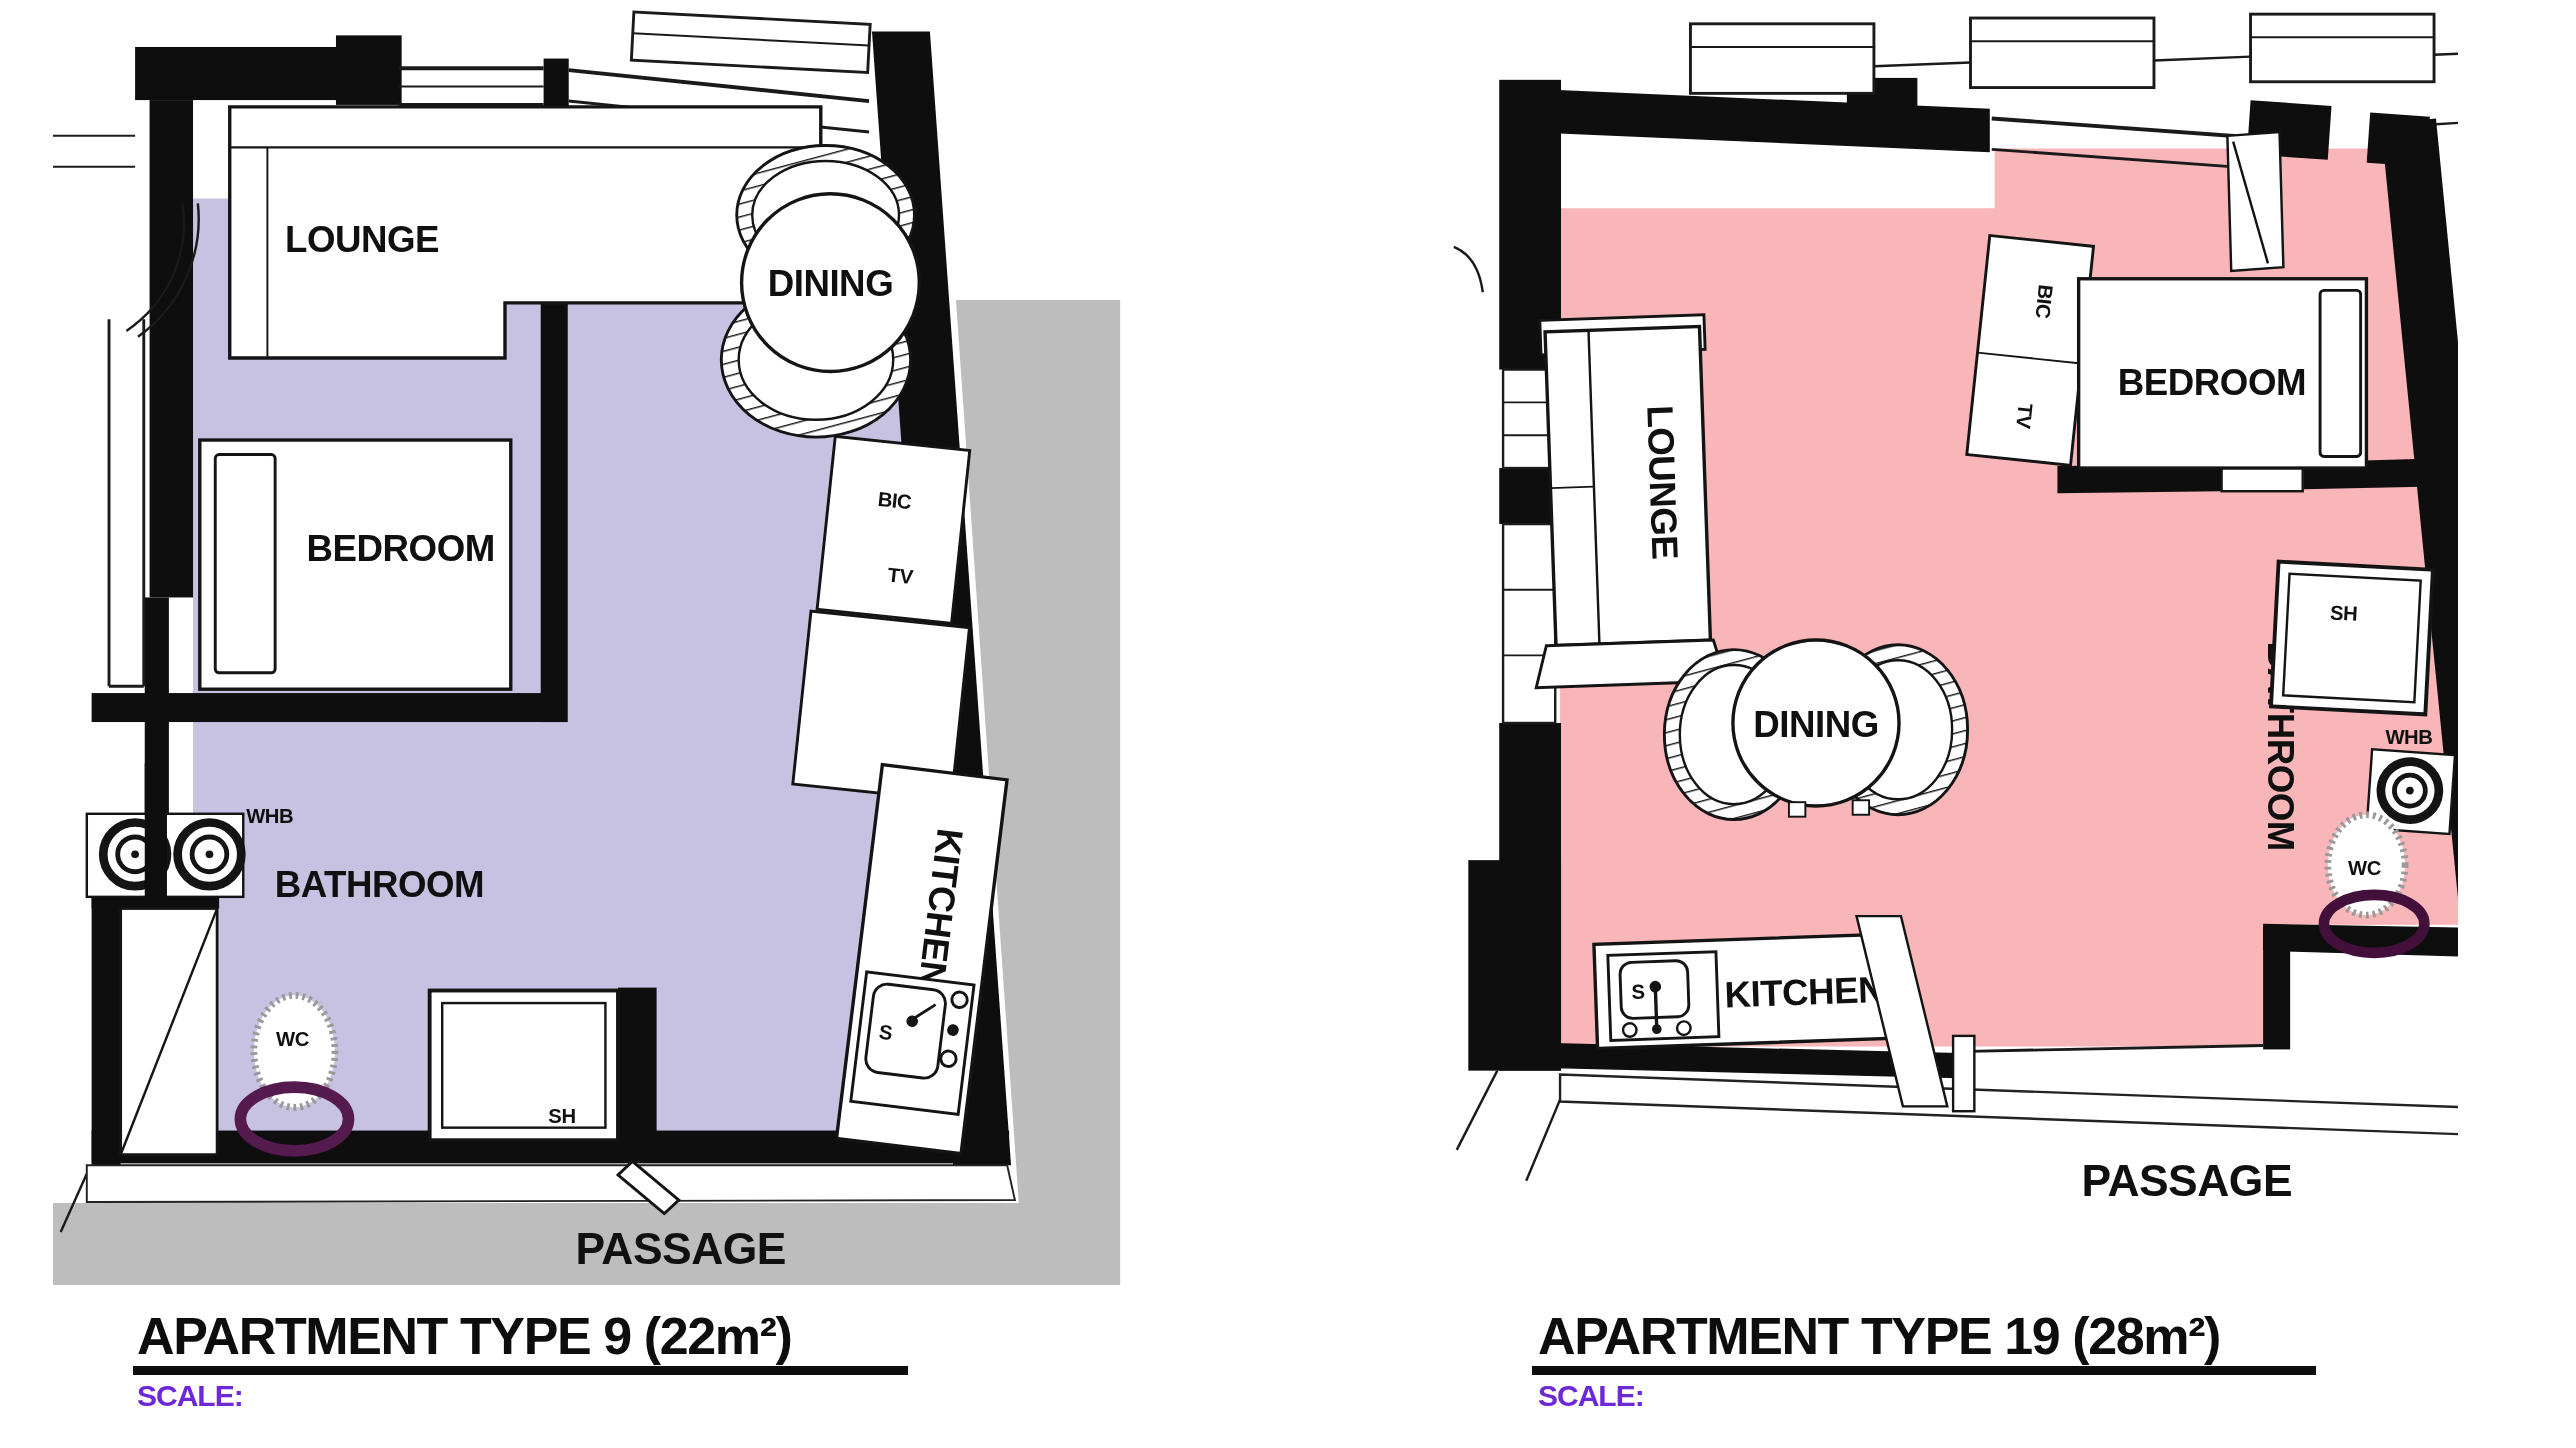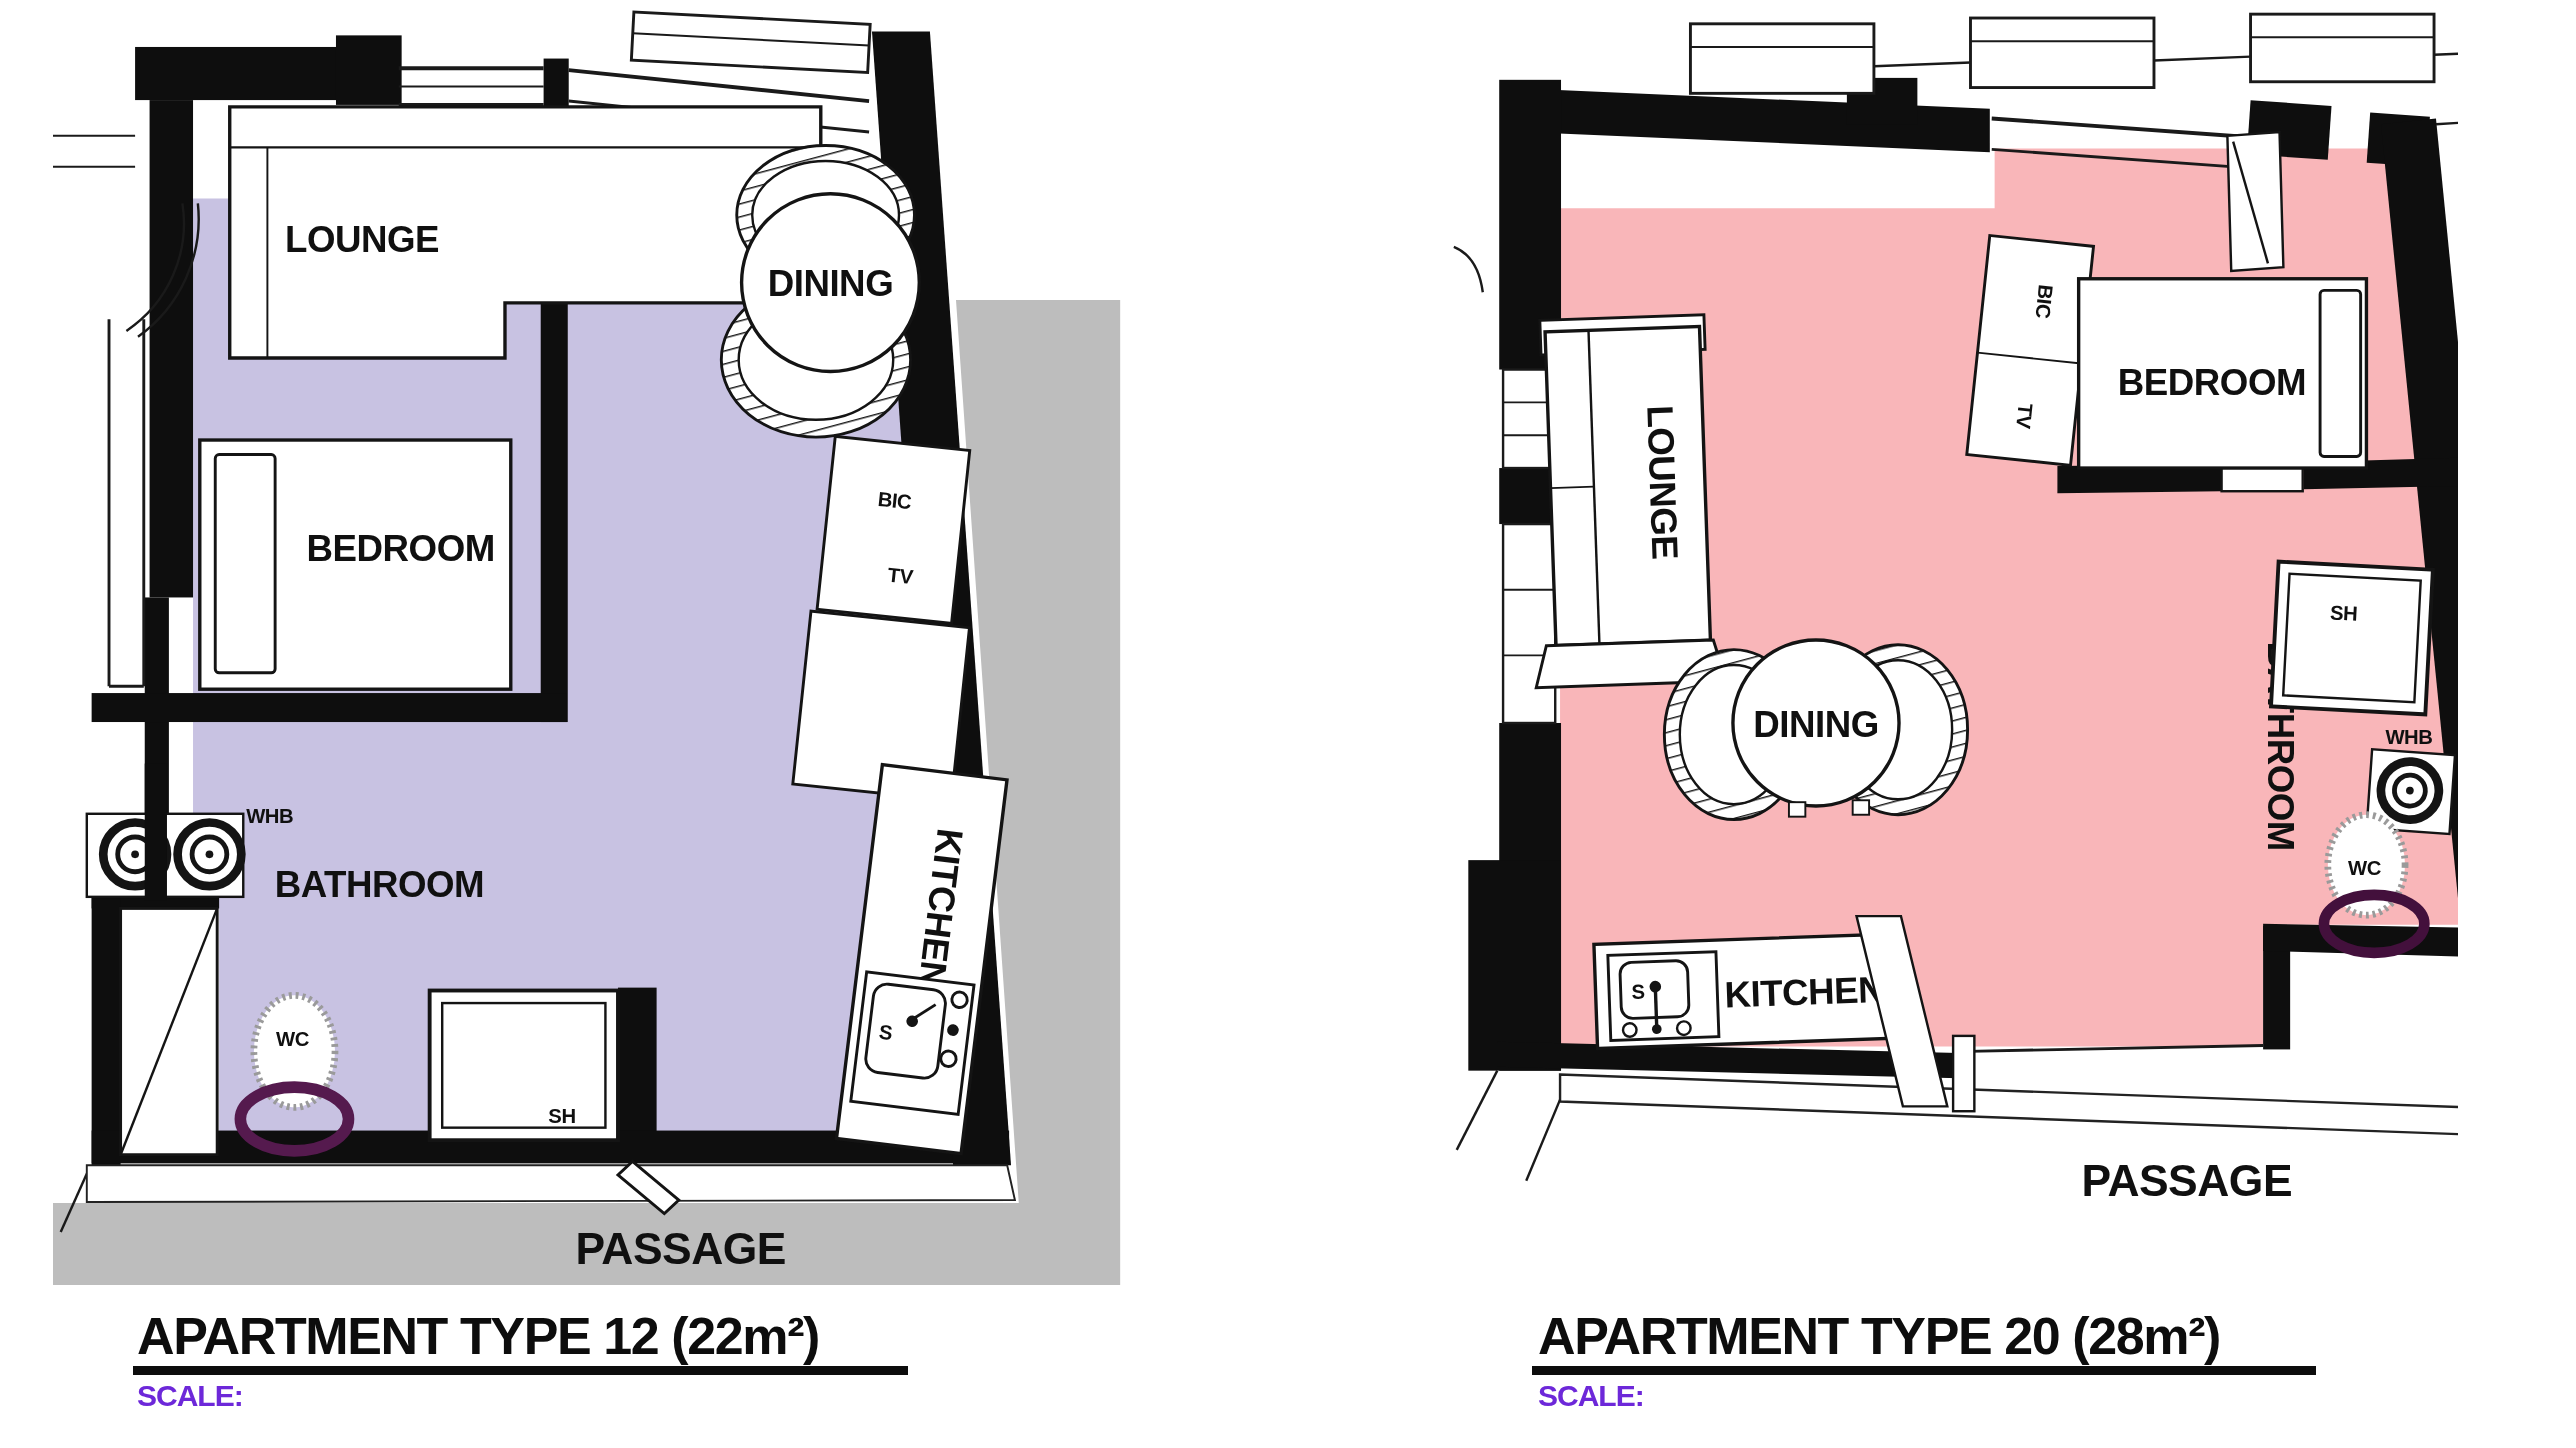--- a/index.html
+++ b/index.html
@@ -284,22 +284,22 @@
       <circle cx="186" cy="1052" r="7" fill="none" stroke="#141414" stroke-width="2.5"></circle>
       <circle cx="214" cy="1052" r="5" fill="#141414"></circle>
       <circle cx="242" cy="1052" r="7" fill="none" stroke="#141414" stroke-width="2.5"></circle>
       <text class="room-label" x="368" y="1032" text-anchor="middle" font-size="34">KITCHEN</text>
     </g>
     <polygon points="422,938 468,938 516,1135 470,1135" fill="#ffffff" stroke="#141414" stroke-width="2.5"></polygon>
 
     <text class="passage-label" x="764" y="1228" text-anchor="middle" font-size="44">PASSAGE</text>
   </svg>
 
-  <div class="title" style="left:137px;top:1306px;">APARTMENT TYPE 12 (22m²)</div>
+  <div class="title" style="left:137px;top:1306px;">APARTMENT TYPE 9 (22m²)</div>
   <div class="title-rule" style="left:133px;top:1366px;width:775px;"></div>
   <div class="scale" style="left:137px;top:1379px;">SCALE:</div>
 
-  <div class="title" style="left:1538px;top:1306px;">APARTMENT TYPE 20 (28m²)</div>
+  <div class="title" style="left:1538px;top:1306px;">APARTMENT TYPE 19 (28m²)</div>
   <div class="title-rule" style="left:1532px;top:1366px;width:784px;"></div>
   <div class="scale" style="left:1538px;top:1379px;">SCALE:</div>
 
 </div>
 
 
 </body></html>

